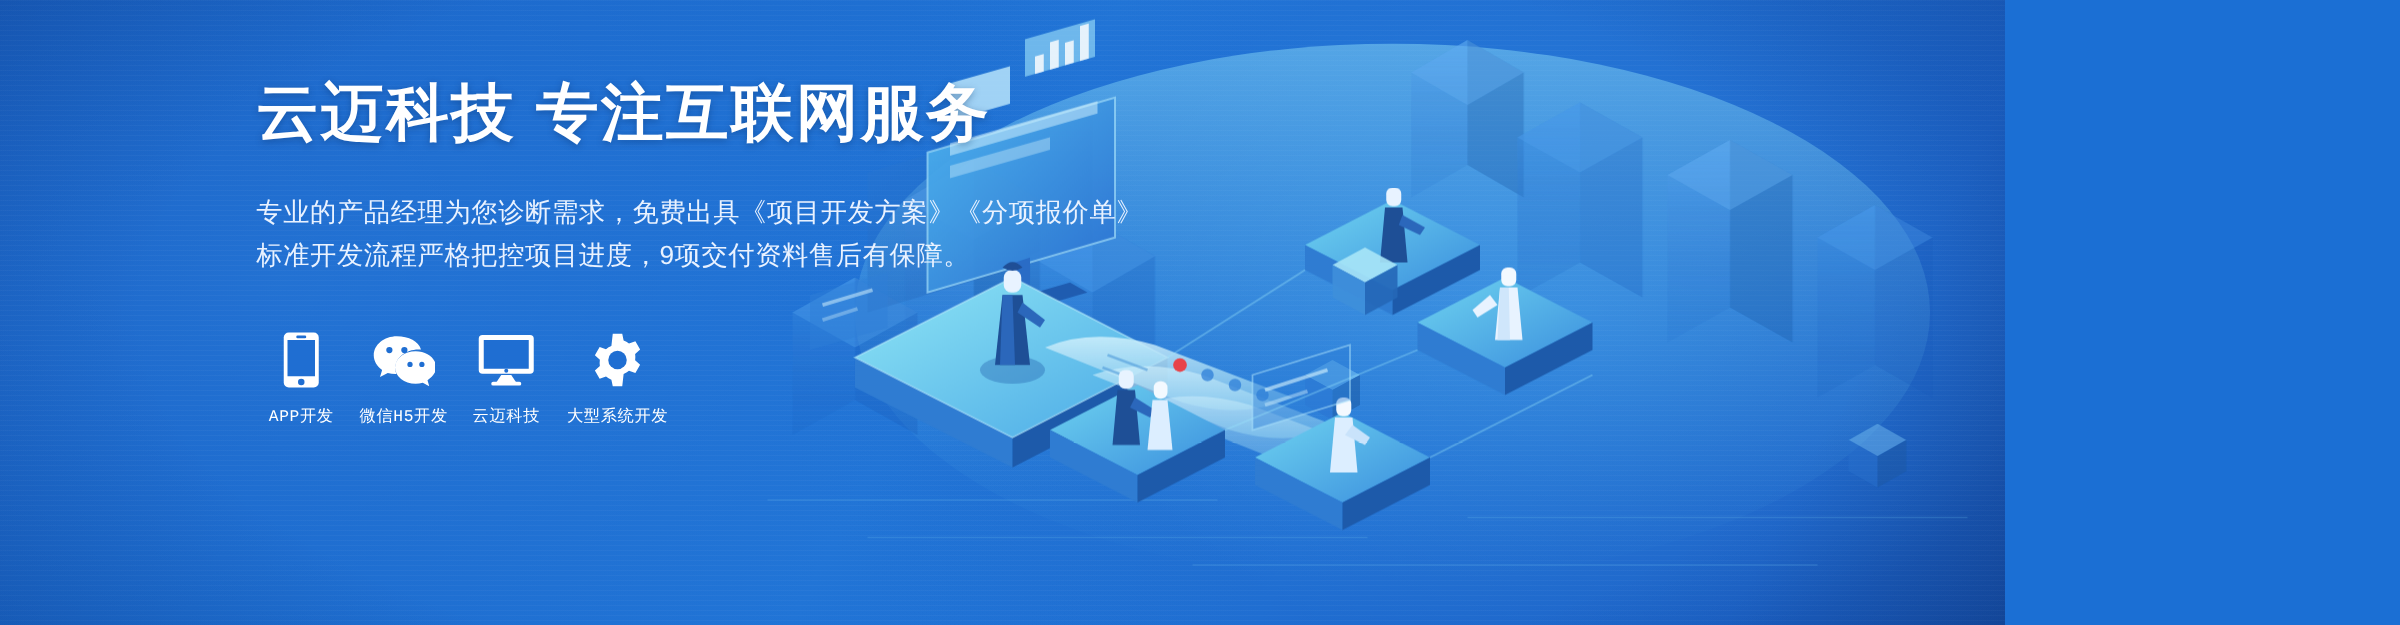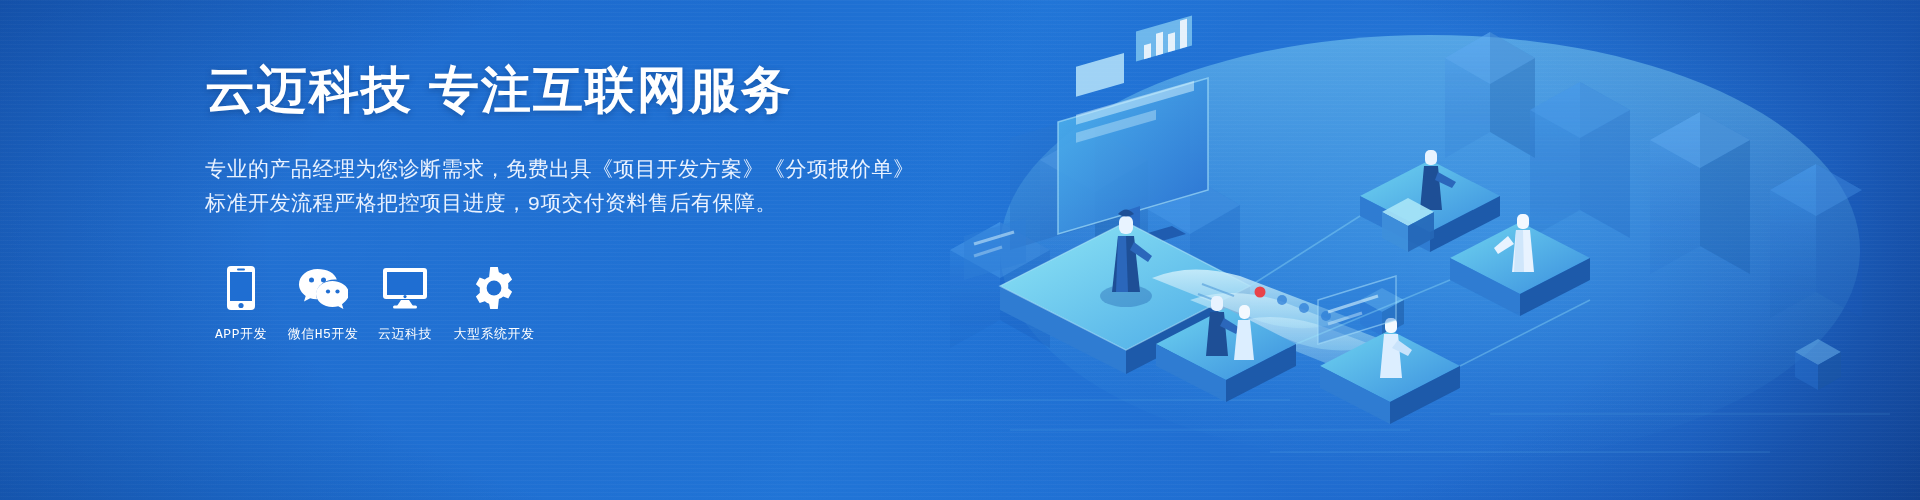--- a/index.html
+++ b/index.html
@@ -4,21 +4,21 @@
 <style>
   * { margin:0; padding:0; box-sizing:border-box; }
   html,body { width:1920px; height:500px; overflow:hidden; }
   body {
     font-family:"Liberation Sans","DejaVu Sans",sans-serif;
     background:#1b6fd4;
   }
 
   .banner {
     position:relative;
-    width:1920px; height:500px;
+    width:1604px; height:500px;
     overflow:hidden;
     background:
       radial-gradient(ellipse 900px 620px at 78% 50%, rgba(58,148,232,0.55) 0%, rgba(36,110,206,0.18) 45%, rgba(0,0,0,0) 72%),
       radial-gradient(ellipse 1100px 700px at 14% 45%, rgba(46,128,222,0.45) 0%, rgba(30,100,198,0.10) 55%, rgba(0,0,0,0) 80%),
       linear-gradient(118deg, #1559bd 0%, #1a68cc 22%, #2176d8 48%, #1f6ed2 68%, #1a5ec4 88%, #14489f 100%);
   }
   
   .scanlines {
     position:absolute; inset:0;
     background-image:repeating-linear-gradient(
@@ -43,21 +43,21 @@
     font-size:50px;
     font-weight:bold;
     color:#ffffff;
     letter-spacing:2px;
     line-height:1.2;
     white-space:nowrap;
     text-shadow:0 2px 6px rgba(6,40,92,0.35);
   }
 
   .subline {
-    font-family:Liberation Mono, monospace;
+    font-family:Liberation Sans, sans-serif;
     font-size:21px;
     color:#e9f2ff;
     line-height:34px;
     letter-spacing:0.5px;
     white-space:nowrap;
   }
   .sub-wrap { margin-top:34px; }
 
   
   .services { display:flex; align-items:flex-start; margin-top:42px; }

